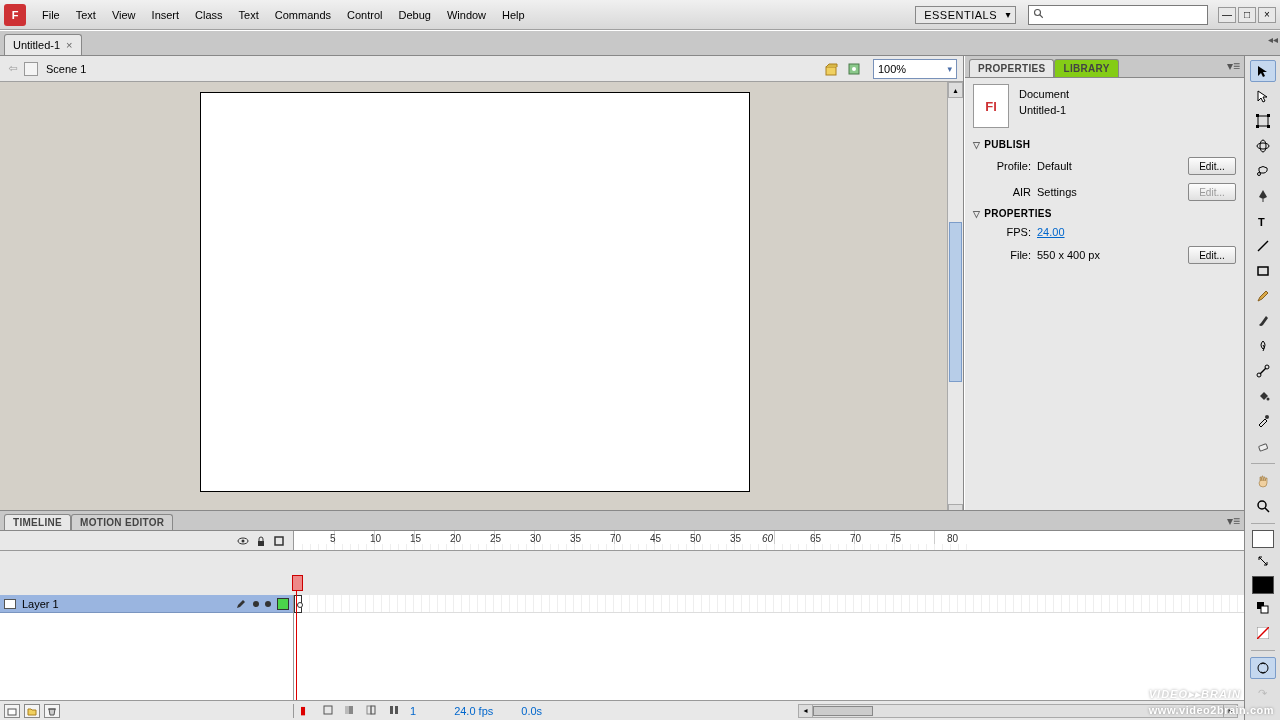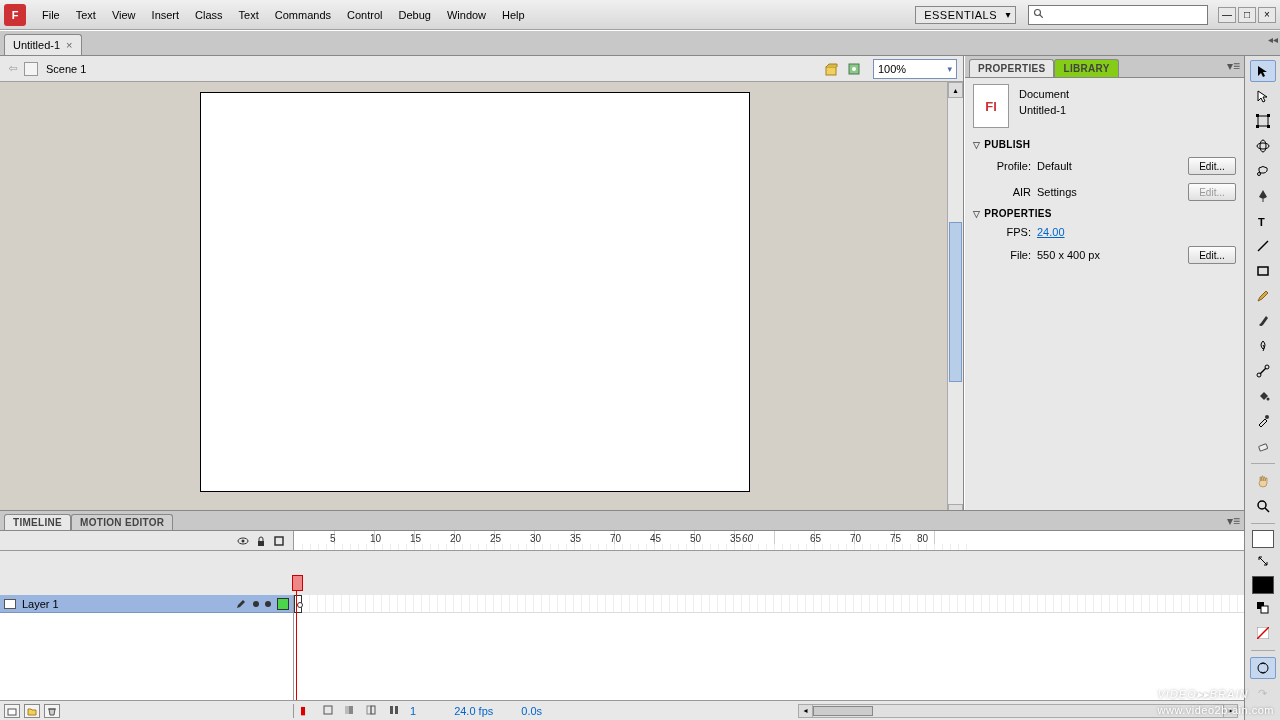--- a/index.html
+++ b/index.html
@@ -109,21 +109,21 @@
 .tl-footer { height: 20px; border-top: 1px solid #999; display: flex; align-items: center; }
 .tl-footer-left { width: 294px; border-right: 1px solid #999; display: flex; align-items: center; gap: 4px; padding: 0 4px; }
 .tl-footer-left .fbtn { width: 16px; height: 14px; border: 1px solid #888; background: #f4f4f4; display: flex; align-items: center; justify-content: center; font-size: 9px; }
 .tl-footer-right { flex: 1; display: flex; align-items: center; gap: 8px; padding: 0 6px; font-size: 10px; }
 .tl-footer-right .ficon { width: 14px; height: 14px; }
 .tl-hscroll { flex: 1; height: 14px; background: #e0e0e0; border: 1px solid #aaa; position: relative; margin-left: auto; max-width: 440px; }
 .tl-hscroll .sbtn { width: 14px; height: 12px; background: #ddd; border-right: 1px solid #aaa; position: absolute; top: 0; display: flex; align-items: center; justify-content: center; font-size: 8px; }
 .tl-hscroll .sbtn.r { right: 0; border-left: 1px solid #aaa; border-right: none; }
 .tl-hscroll .th { position: absolute; left: 14px; top: 1px; bottom: 1px; width: 60px; background: #ccc; border: 1px solid #888; }
 
-.watermark { position: absolute; right: 6px; bottom: 4px; color: #fff; font-size: 22px; font-weight: normal; font-style: italic; text-shadow: 0 0 3px rgba(0,0,0,0.4); pointer-events: none; letter-spacing: 1px; }
+.watermark { position: absolute; right: 6px; bottom: 4px; color: #fff; font-size: 22px; font-weight: bold; font-style: italic; text-shadow: 0 0 3px rgba(0,0,0,0.4); pointer-events: none; letter-spacing: 1px; }
 .watermark .sub { font-size: 11px; display: block; text-align: right; font-style: normal; letter-spacing: 0.5px; }
 </style>
 </head>
 <body>
 
 <div class="titlebar">
   <div class="app-icon">F</div>
   <div class="menu">
     <div class="menu-item">File</div>
     <div class="menu-item">Text</div>
@@ -418,29 +418,29 @@
           <div class="tlabel" style="left: 276px;">35</div>
           <div class="tick" style="left: 320px;"></div>
           <div class="tlabel" style="left: 316px;">70</div>
           <div class="tick" style="left: 360px;"></div>
           <div class="tlabel" style="left: 356px;">45</div>
           <div class="tick" style="left: 400px;"></div>
           <div class="tlabel" style="left: 396px;">50</div>
           <div class="tick" style="left: 440px;"></div>
           <div class="tlabel" style="left: 436px;">35</div>
           <div class="tick" style="left: 480px;"></div>
-          <div class="tlabel" style="left: 448px; font-style: italic;">60</div>
+          <div class="tlabel" style="left: 468px; font-style: italic;">60</div>
           <div class="tick" style="left: 520px;"></div>
           <div class="tlabel" style="left: 516px;">65</div>
           <div class="tick" style="left: 560px;"></div>
           <div class="tlabel" style="left: 556px;">70</div>
           <div class="tick" style="left: 600px;"></div>
           <div class="tlabel" style="left: 596px;">75</div>
           <div class="tick" style="left: 640px;"></div>
-          <div class="tlabel" style="left: 623px;">80</div>
+          <div class="tlabel" style="left: 653px;">80</div>
           <div class="tick" style="left: 8px; border-color: rgb(238, 238, 238); height: 6px; top: auto; bottom: 0px;"></div>
           <div class="tick" style="left: 16px; border-color: rgb(238, 238, 238); height: 6px; top: auto; bottom: 0px;"></div>
           <div class="tick" style="left: 24px; border-color: rgb(238, 238, 238); height: 6px; top: auto; bottom: 0px;"></div>
           <div class="tick" style="left: 32px; border-color: rgb(238, 238, 238); height: 6px; top: auto; bottom: 0px;"></div>
           <div class="tick" style="left: 40px; border-color: rgb(238, 238, 238); height: 6px; top: auto; bottom: 0px;"></div>
           <div class="tick" style="left: 48px; border-color: rgb(238, 238, 238); height: 6px; top: auto; bottom: 0px;"></div>
           <div class="tick" style="left: 56px; border-color: rgb(238, 238, 238); height: 6px; top: auto; bottom: 0px;"></div>
           <div class="tick" style="left: 64px; border-color: rgb(238, 238, 238); height: 6px; top: auto; bottom: 0px;"></div>
           <div class="tick" style="left: 72px; border-color: rgb(238, 238, 238); height: 6px; top: auto; bottom: 0px;"></div>
           <div class="tick" style="left: 80px; border-color: rgb(238, 238, 238); height: 6px; top: auto; bottom: 0px;"></div>

